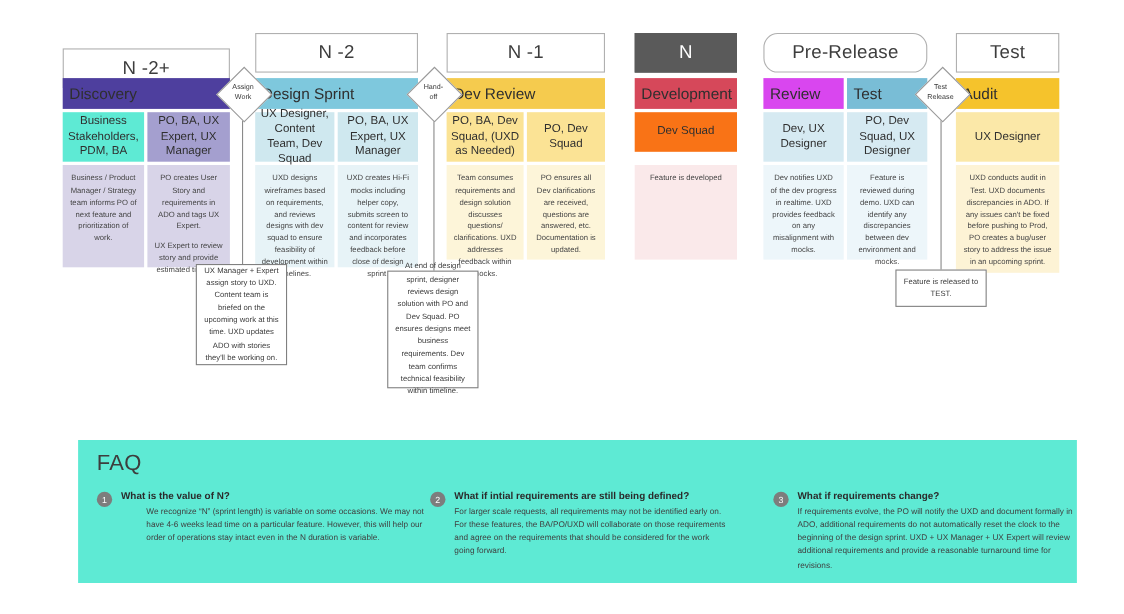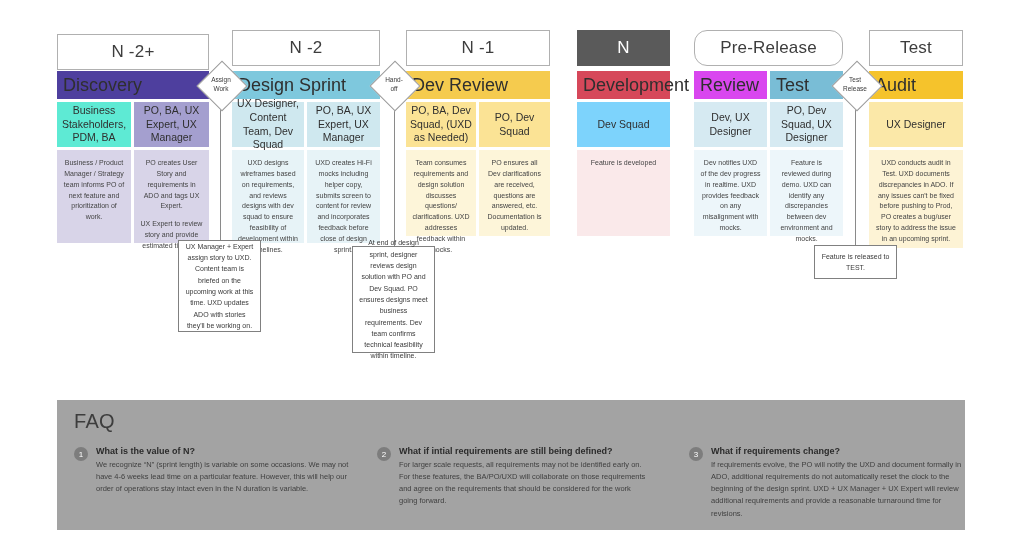--- a/index.html
+++ b/index.html
@@ -25,21 +25,21 @@
     letter-spacing:.2px;
   }
   .phase-title.dark{
     background:#5a5a5a;border:1px solid #5a5a5a;color:#ffffff;
   }
 
   
   .stage-head{
     display:flex;align-items:center;
     padding-left:6px;
-    font-size:18px;
+    font-size:14px;
     color:#2f2f2f;
   }
 
   
   .role-box{
     display:flex;align-items:center;justify-content:center;
     text-align:center;
     font-size:10.5px;
     line-height:1.30;
     padding:3px 4px;
@@ -88,23 +88,23 @@
     font-size:6.5px;
     line-height:1.35;
     color:#3a3a3a;
     display:flex;flex-direction:column;align-items:center;justify-content:center;
     height:34px;
   }
 
   
   #faq-panel{
     position:absolute;
-    left:57px;top:400px;
+    left:71px;top:400px;
     width:908px;height:130px;
-    background:#a3a3a3;
+    background:#5eead4;
   }
   #faq-title{
     position:absolute;left:17px;top:10px;
     font-size:20px;color:#3d3d3d;letter-spacing:.3px;
   }
   .faq-item{position:absolute;top:46px;}
   .faq-num{
     position:absolute;left:0;top:1px;
     width:14px;height:14px;border-radius:50%;
     background:#7d7d7d;color:#ffffff;
@@ -118,21 +118,21 @@
   .faq-a{
     position:absolute;left:22px;top:13px;
     font-size:7.5px;line-height:1.62;color:#3f3f3f;
   }
 </style>
 </head>
 <body>
 
 <div id="canvas">
 
-  <div class="abs phase-title" style="left:57px;top:34px;width:152px;height:36px;">
+  <div class="abs phase-title" style="left:57px;top:44px;width:152px;height:36px;">
     <span>N -2+</span>
   </div>
   <div class="abs phase-title" style="left:232px;top:30px;width:148px;height:36px;">
     <span>N -2</span>
   </div>
   <div class="abs phase-title" style="left:406px;top:30px;width:144px;height:36px;">
     <span>N -1</span>
   </div>
   <div class="abs phase-title dark" style="left:577px;top:30px;width:93px;height:36px;">
     <span>N</span>
@@ -180,21 +180,21 @@
     <span>PO, BA, UX Expert, UX Manager</span>
   </div>
 
   <div class="abs role-box" style="left:479px;top:102px;width:71px;height:45px;background:#fbe395;">
     <span>PO, Dev Squad</span>
   </div>
   <div class="abs role-box" style="left:406px;top:102px;width:70px;height:45px;background:#fbe395;">
     <span>PO, BA, Dev Squad, (UXD as Needed)</span>
   </div>
 
-  <div class="abs role-box" style="left:577px;top:102px;width:93px;height:45px;background:#7dd3fc;">
+  <div class="abs role-box" style="left:577px;top:102px;width:93px;height:36px;background:#f97316;">
     <span>Dev Squad</span>
   </div>
 
   <div class="abs role-box" style="left:694px;top:102px;width:73px;height:45px;background:#d6eaf2;">
     <span>Dev, UX Designer</span>
   </div>
   <div class="abs role-box" style="left:770px;top:102px;width:73px;height:45px;background:#d6eaf2;">
     <span>PO, Dev Squad, UX Designer</span>
   </div>
 
@@ -269,21 +269,21 @@
   <div class="abs note-box" style="left:814px;top:245px;width:83px;height:34px;">
     <span>Feature is released to TEST.</span>
   </div>
 
   <div id="faq-panel">
     <div id="faq-title">FAQ</div>
 
     <div class="faq-item" style="left:17px;width:290px;">
       <div class="faq-num">1</div>
       <div class="faq-q">What is the value of N?</div>
-      <div class="faq-a" style="width:258px;">We recognize “N” (sprint length) is variable on some occasions. We may not have 4-6 weeks lead time on a particular feature. However, this will help our order of operations stay intact even in the N duration is variable.</div>
+      <div class="faq-a" style="width:258px;margin-left:23px;">We recognize “N” (sprint length) is variable on some occasions. We may not have 4-6 weeks lead time on a particular feature. However, this will help our order of operations stay intact even in the N duration is variable.</div>
     </div>
 
     <div class="faq-item" style="left:320px;width:290px;">
       <div class="faq-num">2</div>
       <div class="faq-q">What if intial requirements are still being defined?</div>
       <div class="faq-a" style="width:248px;">For larger scale requests, all requirements may not be identified early on. For these features, the BA/PO/UXD will collaborate on those requirements and agree on the requirements that should be considered for the work going forward.</div>
     </div>
 
     <div class="faq-item" style="left:632px;width:270px;">
       <div class="faq-num">3</div>

